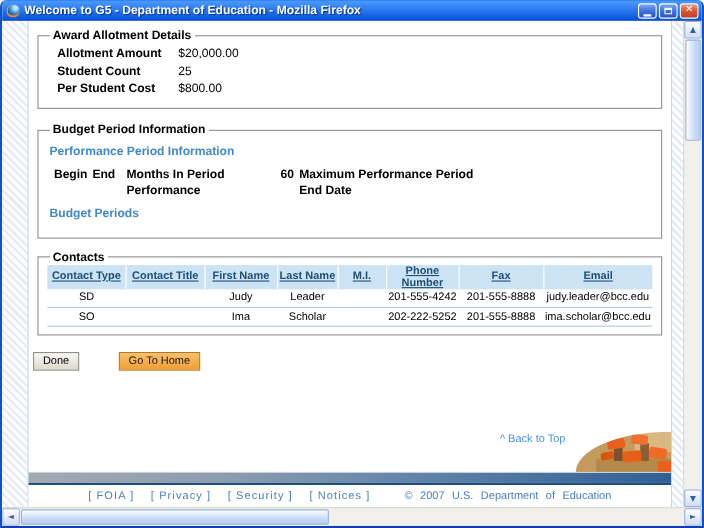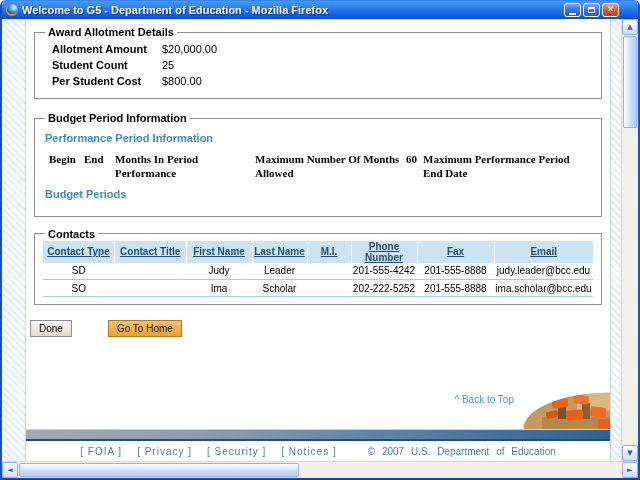--- a/index.html
+++ b/index.html
@@ -4,21 +4,21 @@
 <style>
   * { margin:0; padding:0; box-sizing:border-box; }
   html,body { width:640px; height:480px; overflow:hidden; }
   body { font-family:"Liberation Sans", sans-serif; font-size:11px; color:#000; }
 
   .window { width:640px; height:480px; background:#ECE9D8;
     border-left:2px solid #0F52CC; border-right:2px solid #0F52CC; border-bottom:2px solid #0F3FB0;
     border-radius:6px 6px 0 0; overflow:hidden; display:flex; flex-direction:column; }
 
   
-  .titlebar { height:19px; flex:0 0 19px; display:flex; align-items:center; padding:0 19px 0 4px;
+  .titlebar { height:19px; flex:0 0 19px; display:flex; align-items:center; padding:0 3px 0 4px;
     background:linear-gradient(180deg,#2a80f0 0%,#4a97f8 8%,#2b7bf0 45%,#0a55dc 92%,#0348c4 100%); }
   .ff-icon { width:12px; height:12px; border-radius:50%; margin-right:4px; flex:0 0 12px;
     background:radial-gradient(circle at 65% 30%, #bfe4ff 0 15%, #3f8fd6 50%, #1b4f8f 80%);
     border-bottom:2px solid #f08a1d; border-left:1px solid #f4a83c; }
   .title { color:#fff; font-weight:bold; font-size:11px; text-shadow:1px 1px 1px #00309a;
     white-space:nowrap; overflow:hidden; flex:1; }
   .winbtns { display:flex; gap:2px; }
   .wbtn { width:17px; height:14px; border-radius:3px; border:1px solid #fff; display:flex;
     align-items:center; justify-content:center; color:#fff;
     font-family:"DejaVu Sans", sans-serif; font-size:9px; line-height:1; cursor:default; }
@@ -48,21 +48,21 @@
   fieldset.award   { margin-top:7px; }
   fieldset.budget  { margin-top:13px; }
   fieldset.contacts{ margin-top:11px; }
   legend { font-weight:bold; font-size:11px; padding:0 3px; margin-left:2px; }
 
   .kv { padding-left:9px; margin:4px 0; display:flex; }
   .kv .k { font-weight:bold; width:110px; flex:0 0 110px; }
 
   .blue-head { color:#4189C7; font-weight:bold; margin:7px 0 9px 2px; }
 
-  .perf-row { display:flex; padding-left:6px; font-weight:bold; line-height:1.25; margin-bottom:6px;font-family:Liberation Serif, serif; }
+  .perf-row { display:flex; padding-left:6px; font-weight:bold; line-height:1.25; margin-bottom:6px; }
   .ph-begin { width:35px; }  .ph-end { width:31px; }
   .ph-months { width:140px; } .ph-maxm { width:151px; }
   .ph-val { width:17px; }     .ph-maxd { width:168px; }
 
   table.grid { width:100%; border-collapse:collapse; table-layout:fixed; font-size:10px; }
   table.grid th { background:#CBE3F2; color:#1F4E79; font-weight:bold; text-align:center;
     height:17px; border-left:1px solid #fff; }
   table.grid th:first-child { border-left:none; }
   table.grid td { text-align:center; height:17px; border-bottom:1px solid #A9CBE3; }
   table.bp td { font-weight:bold; }
@@ -156,21 +156,20 @@
           </div>
         </fieldset>
 
         <fieldset class="budget">
           <legend>Budget Period Information</legend>
           <div class="blue-head">Performance Period Information</div>
           <div class="perf-row">
             <span class="ph-begin">Begin</span>
             <span class="ph-end">End</span>
             <span class="ph-months">Months In Period Performance</span>
-            <span class="ph-maxm">Maximum Number Of Months Allowed</span>
             <span class="ph-val">60</span>
             <span class="ph-maxd">Maximum Performance Period End Date</span>
           </div>
           <div class="blue-head">Budget Periods</div>
         </fieldset>
 
         <fieldset class="contacts">
           <legend>Contacts</legend>
           <table class="grid ct">
             <colgroup>

